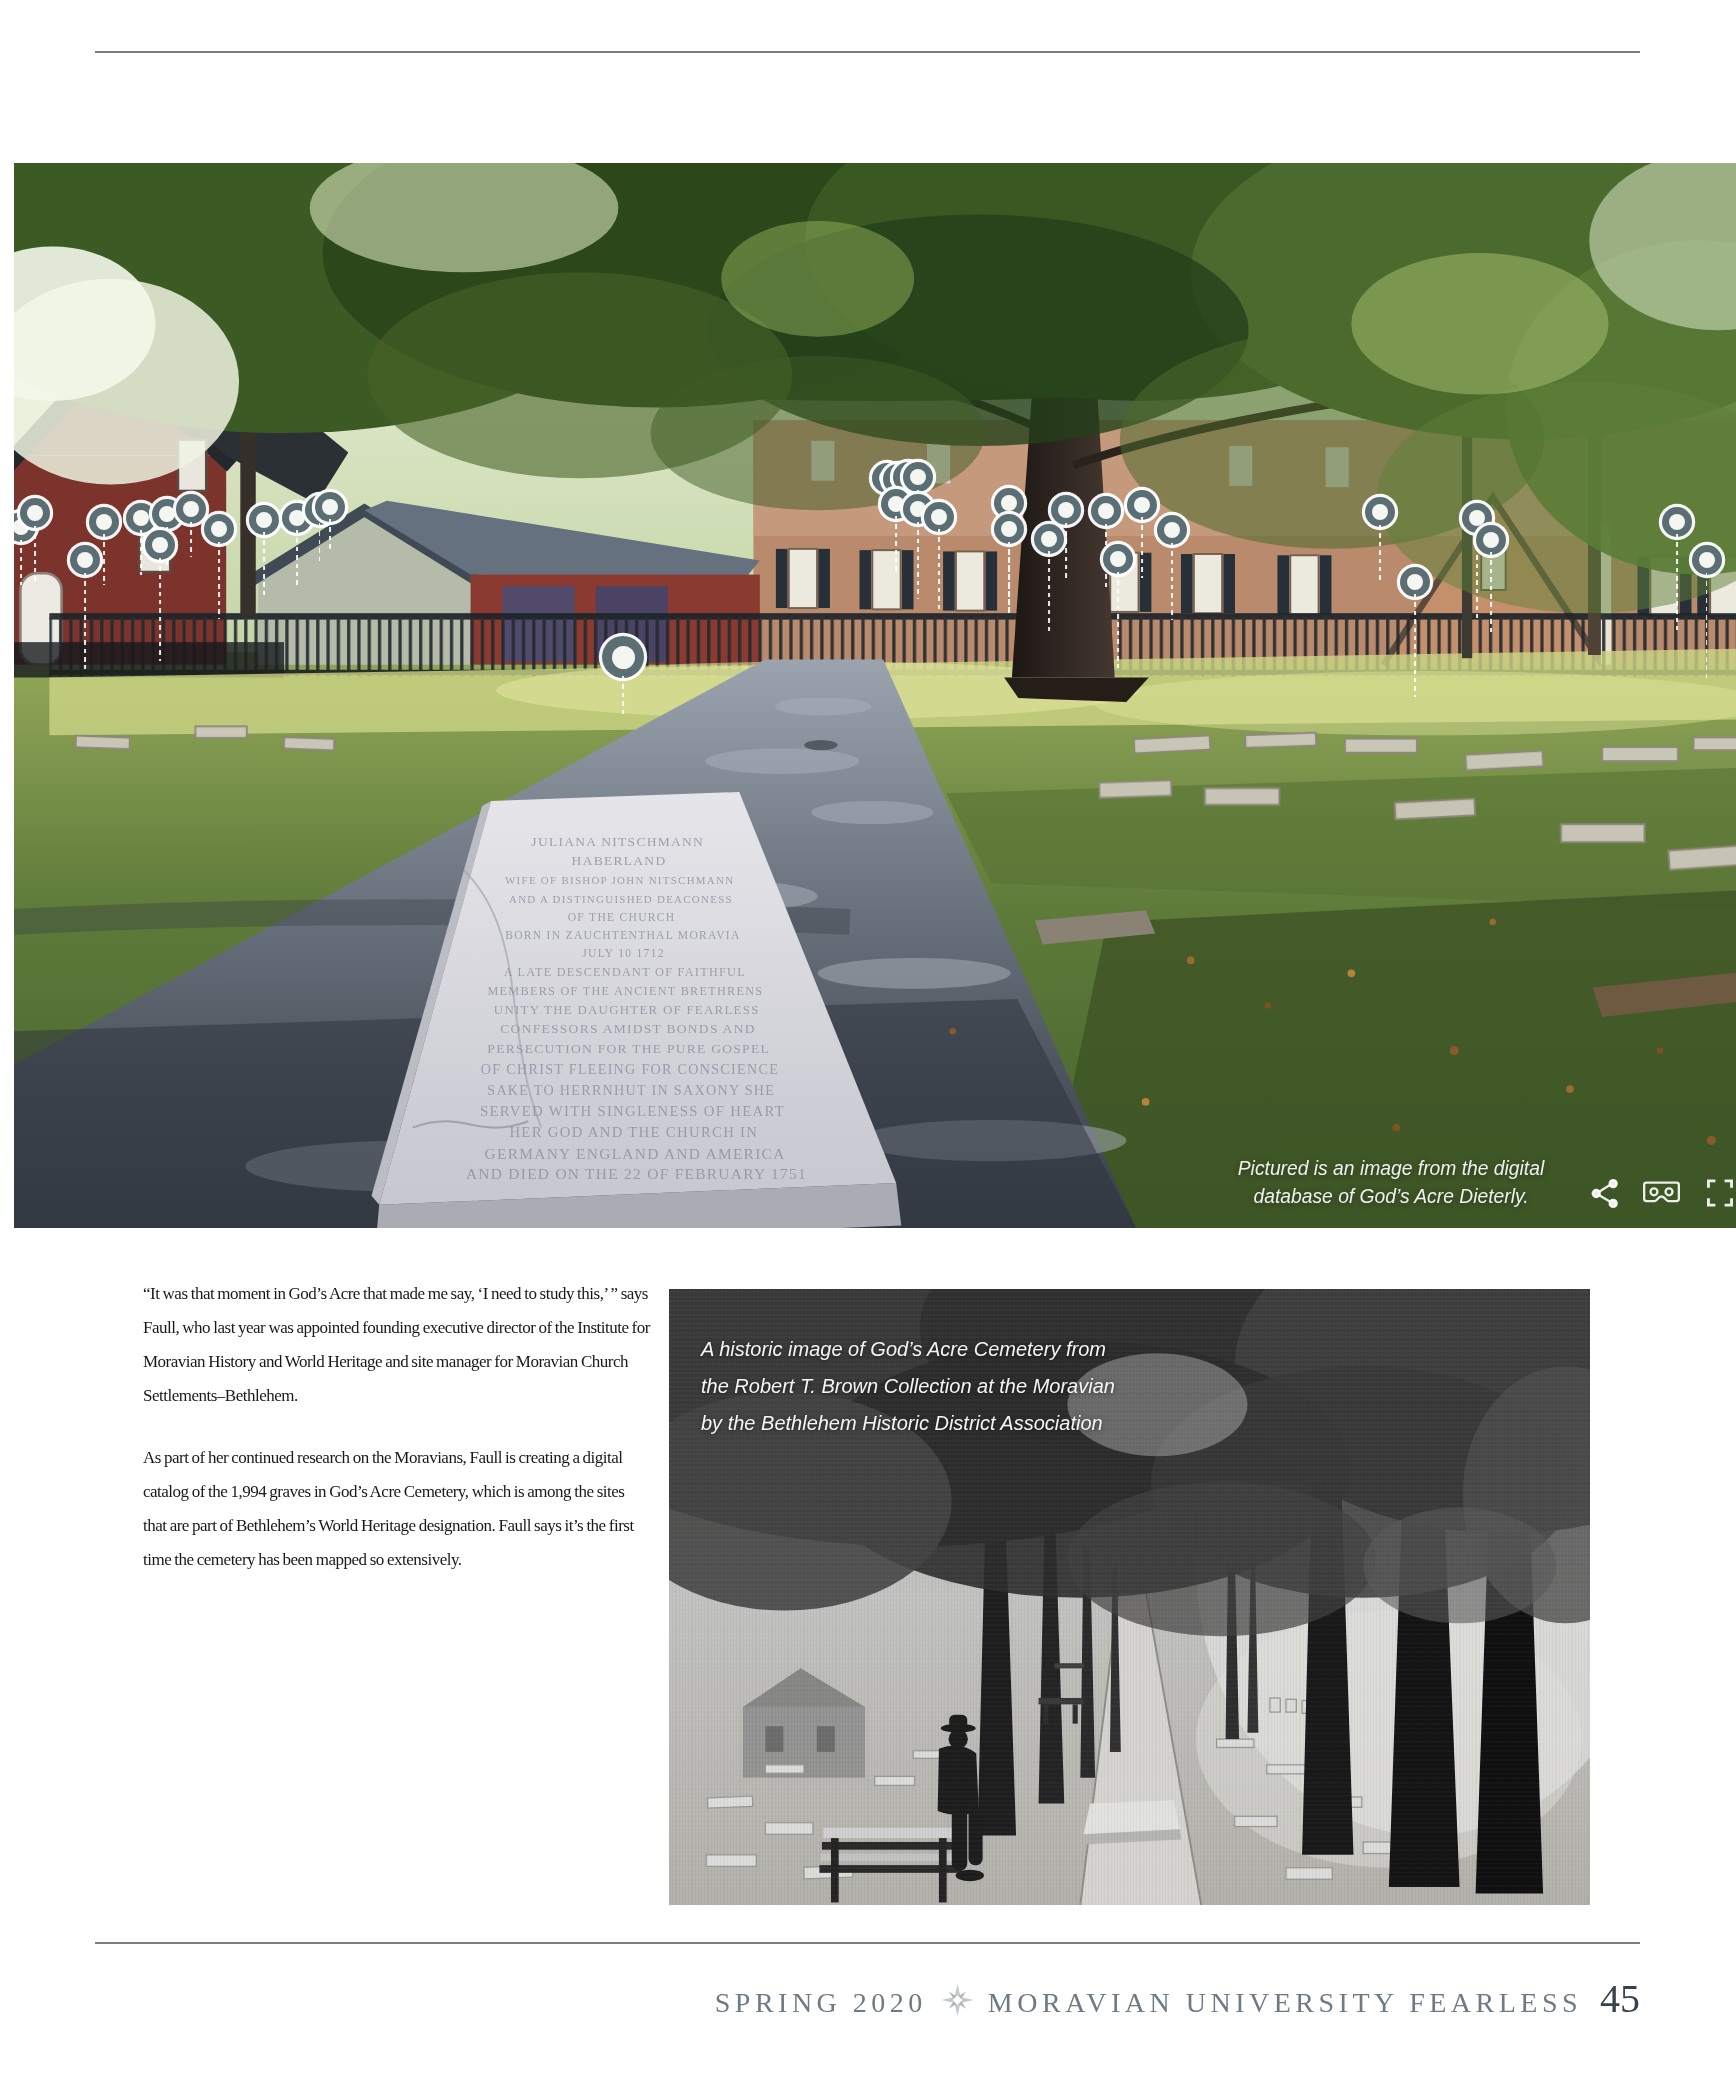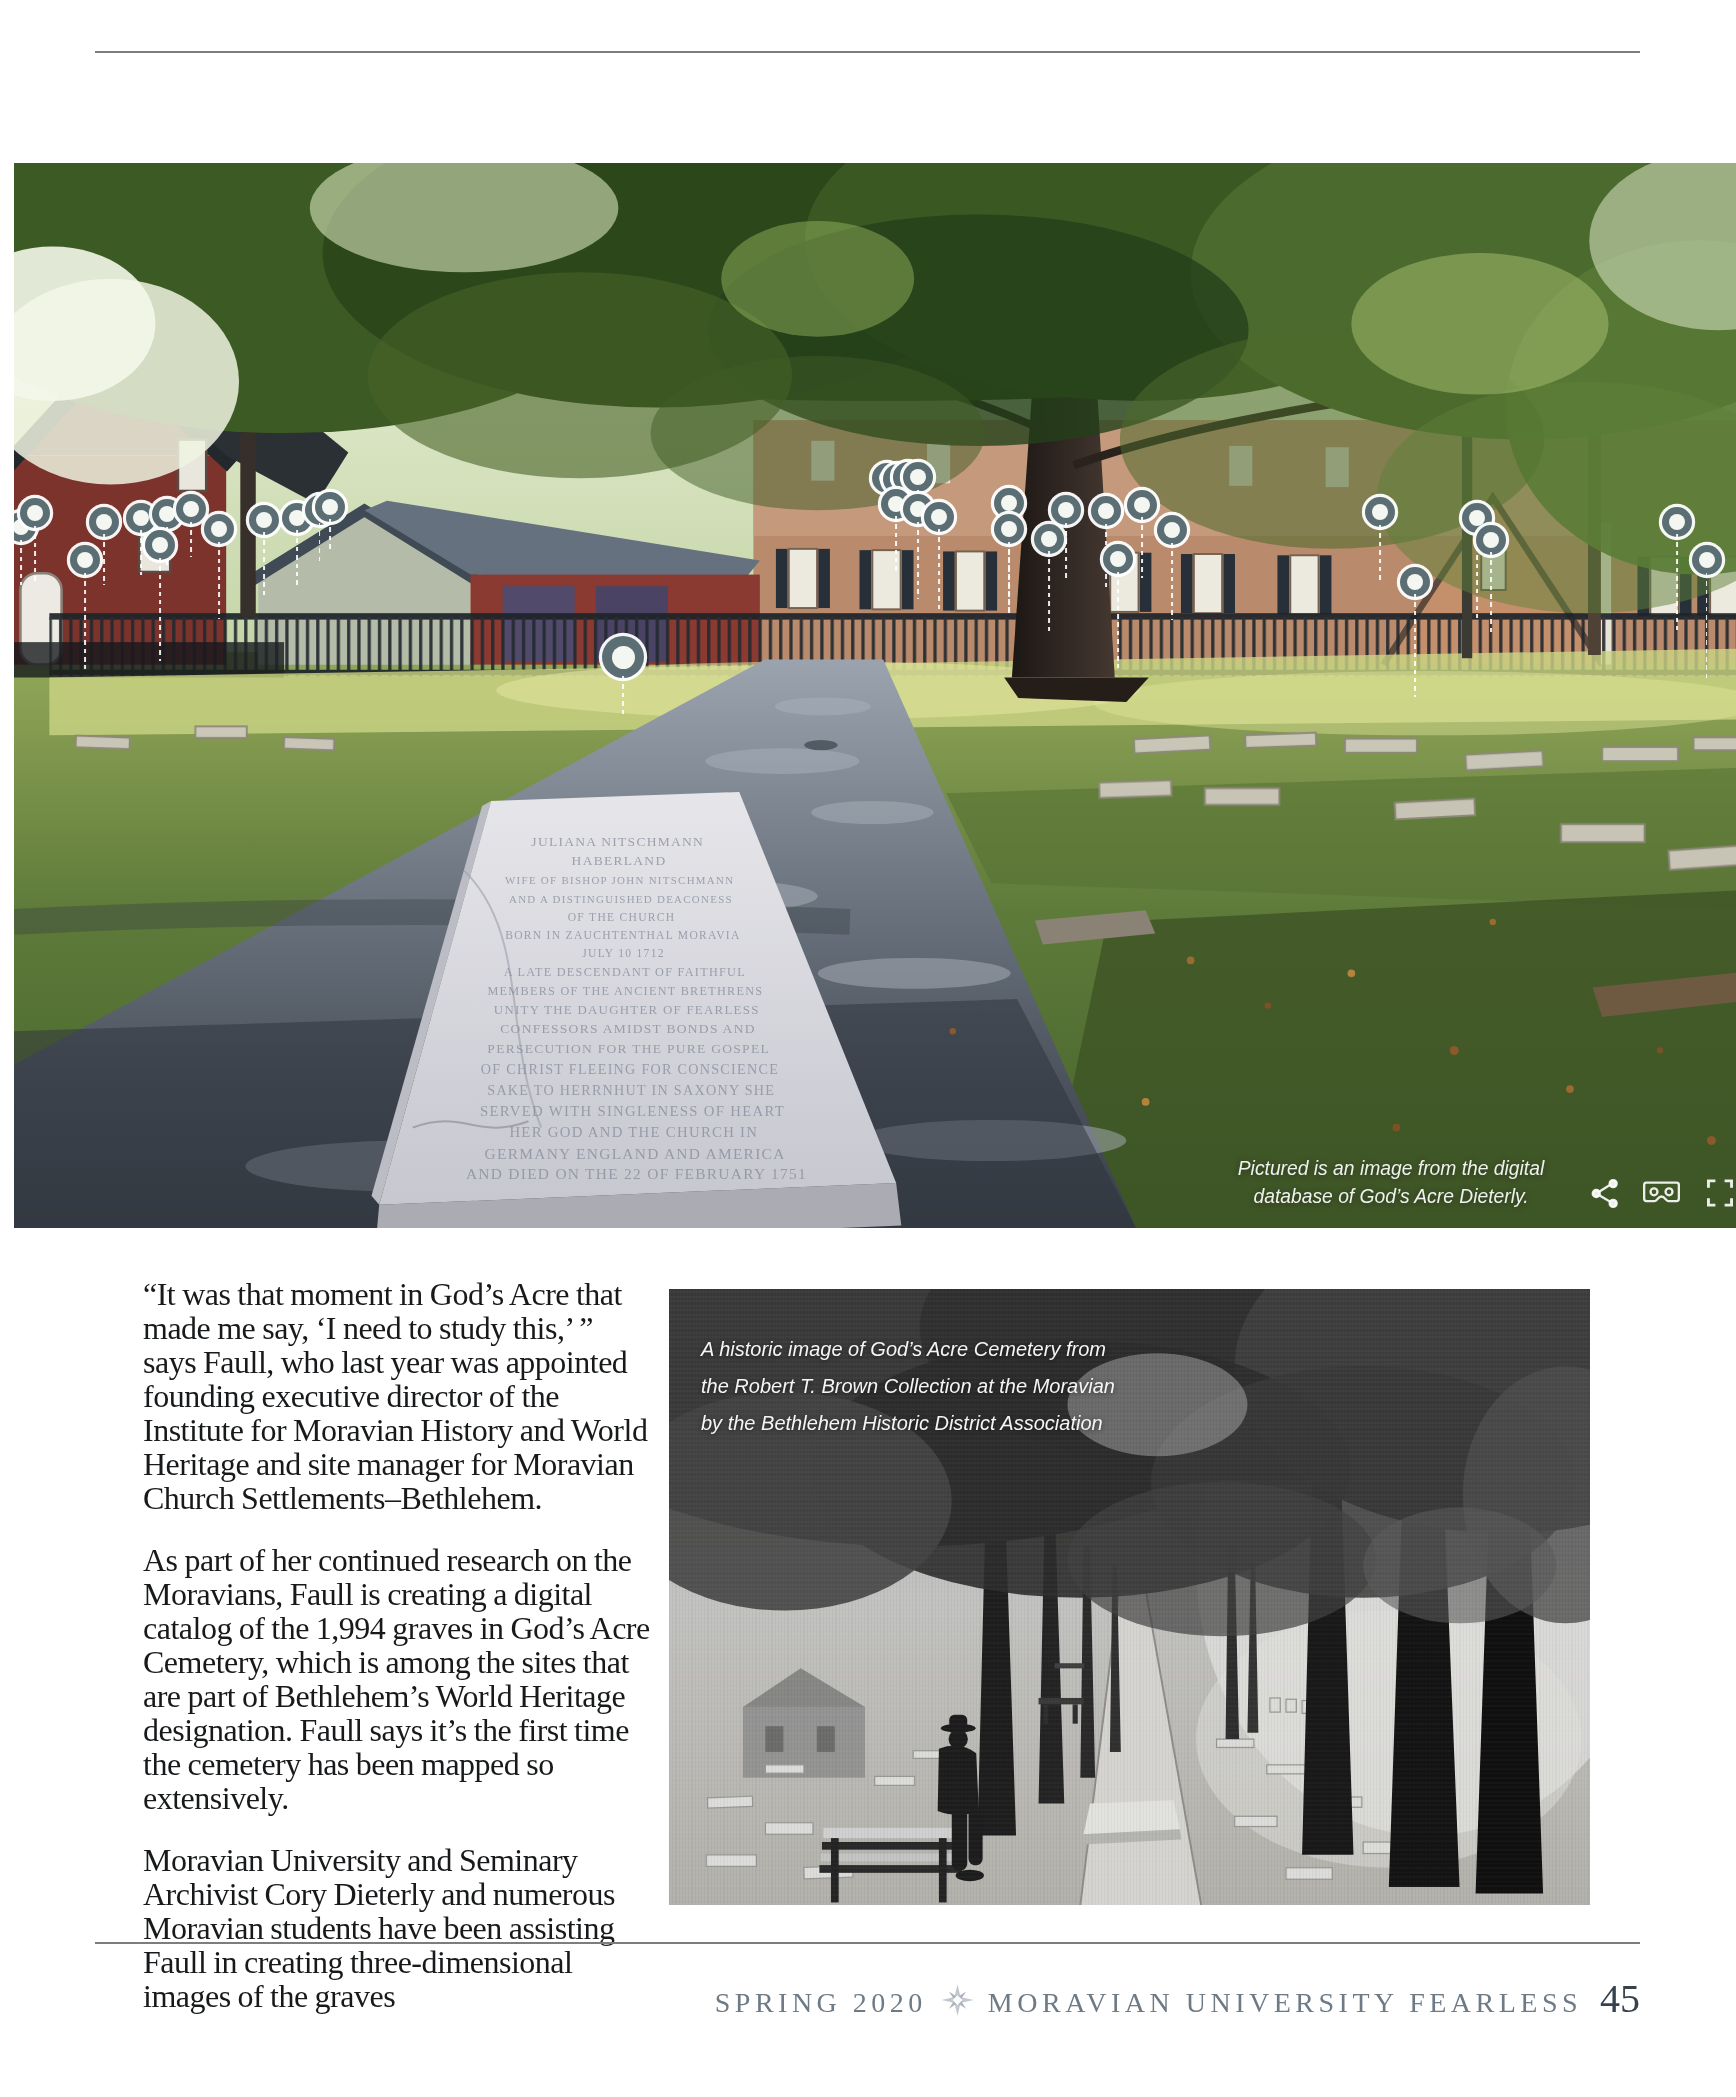--- a/index.html
+++ b/index.html
@@ -21,21 +21,21 @@
   .stem{position:absolute;left:50%;top:calc(100% - 2.6px);transform:translateX(-50%);width:1.9px;z-index:-1;
     background:repeating-linear-gradient(to bottom,rgba(255,255,255,.9) 0 4.5px,rgba(255,255,255,0) 4.5px 8.4px);}
   .hero-caption{position:absolute;right:166px;bottom:16.7px;width:386px;text-align:center;
     font-family:"Liberation Sans",sans-serif;font-style:italic;font-size:19.3px;line-height:28px;
     color:rgba(255,255,255,.92);text-shadow:0 0.6px 6.4px rgba(0,0,0,.45);}
   .icon-bar{position:absolute;right:15.4px;bottom:19.3px;display:flex;gap:24.4px;align-items:center;}
   .icon-bar svg{display:block;}
 
   
   .article{position:absolute;left:143px;top:1277px;width:507px;color:#17191b;}
-  .article p{margin:0 0 28px 0;font-size:32px;line-height:34px;letter-spacing:-0.5px;word-spacing:-0.6px;}
+  .article p{margin:0 0 28px 0;font-size:17px;line-height:34px;letter-spacing:-0.5px;word-spacing:-0.6px;}
 
   
   .historic{position:absolute;left:669px;top:1289px;width:921px;height:616px;overflow:hidden;background:#bdbdbd;}
   .historic svg{position:absolute;inset:0;width:100%;height:100%;display:block;}
   .bw-grain{position:absolute;inset:0;pointer-events:none;opacity:.5;
     background:repeating-linear-gradient(90deg,rgba(0,0,0,.07) 0 1.3px,transparent 1.3px 3.2px),
                repeating-linear-gradient(0deg,rgba(255,255,255,.05) 0 1.9px,transparent 1.9px 4.5px);}
   .historic-caption{position:absolute;left:32px;top:42px;width:476px;
     font-family:"Liberation Sans",sans-serif;font-style:italic;font-size:20px;line-height:37px;
     color:#f5f5f5;text-shadow:0 0.6px 5.1px rgba(0,0,0,.55);}
@@ -404,21 +404,20 @@
     </svg>
     <svg viewBox="0 0 52 52" width="30" height="30">
       <path d="M18 5 H6 V17 M34 5 H46 V17 M18 47 H6 V35 M34 47 H46 V35" fill="none" stroke="rgba(255,255,255,.9)" stroke-width="5"></path>
     </svg>
   </div>
 </figure>
 
 <div class="article">
   <p>“It was that moment in God’s Acre that made me say, ‘I need to study this,’ ” says Faull, who last year was appointed founding executive director of the Institute for Moravian History and World Heritage and site manager for Moravian Church Settlements–Bethlehem.</p>
   <p>As part of her continued research on the Moravians, Faull is creating a digital catalog of the 1,994 graves in God’s Acre Cemetery, which is among the sites that are part of Bethlehem’s World Heritage designation. Faull says it’s the first time the cemetery has been mapped so extensively.</p>
-  <p>Moravian University and Seminary Archivist Cory Dieterly and numerous Moravian students have been assisting Faull in creating three-dimensional images of the graves</p>
 </div>
 
 <figure class="historic" style="margin:0">
   <svg viewBox="0 0 1433 958" preserveAspectRatio="none">
     <defs>
       <linearGradient id="bwbg" x1="0" y1="0" x2="0" y2="1">
         <stop offset="0" stop-color="#a8a8a8"></stop>
           <stop offset=".5" stop-color="#c2c2c0"></stop>
           <stop offset="1" stop-color="#b3b1ab"></stop>
       </linearGradient>

